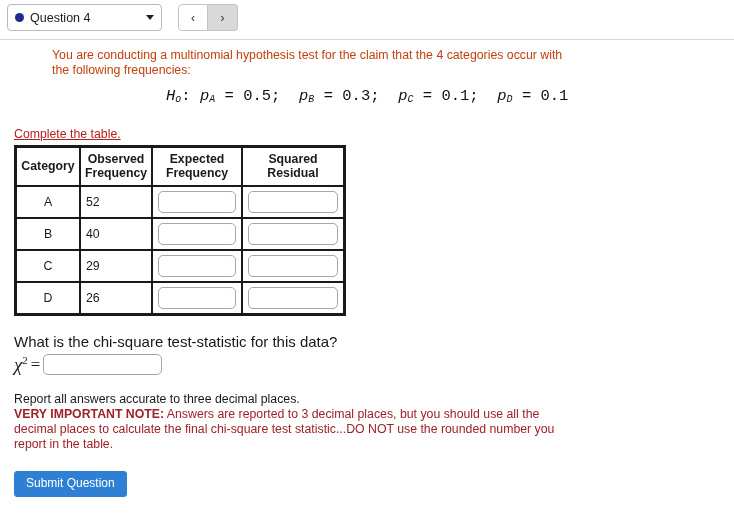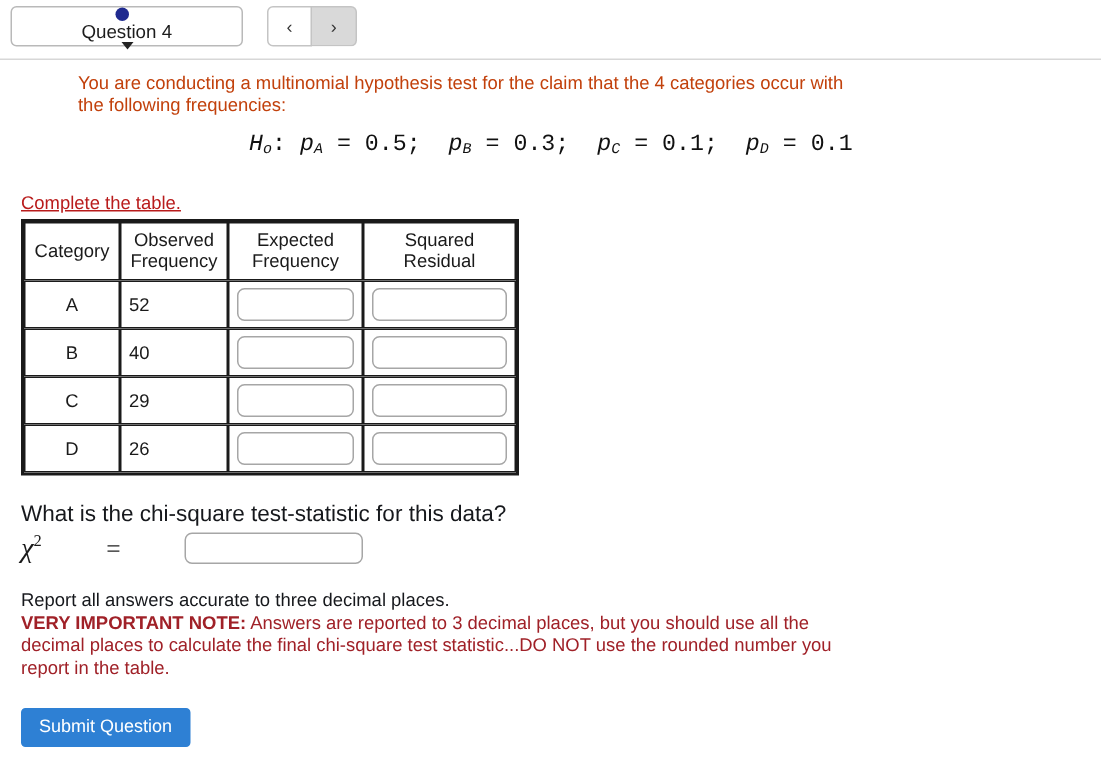--- a/index.html
+++ b/index.html
@@ -30,21 +30,20 @@
     left: 7px; top: 4px;
     width: 155px; height: 27px;
     box-sizing: border-box;
     border: 1px solid #b9b9b9;
     border-radius: 4px;
     background: #ffffff;
     display: flex;
     align-items: center;
     padding: 0 7px;
     cursor: pointer;
-    flex-direction: column;
   }
   .qselect .dot {
     width: 9px; height: 9px;
     border-radius: 50%;
     background: #1f2a8f;
     flex: 0 0 auto;
     margin-right: 6px;
   }
   .qselect .qlabel {
     font-size: 12.5px;
@@ -141,21 +140,21 @@
     width: 330px;
   }
   table.freq th, table.freq td {
     border: 1px solid #1a1a1a;
     padding: 0;
     vertical-align: middle;
     background: #ffffff;
   }
   table.freq th {
     font-size: 12.3px;
-    font-weight: normal;
+    font-weight: bold;
     text-align: center;
     line-height: 13.5px;
     height: 35px;
     padding: 1px 2px;
   }
   col.c-cat { width: 64px; }
   col.c-obs { width: 72px; }
   col.c-exp { width: 90px; }
   col.c-sq  { width: 102px; }
 
@@ -190,21 +189,20 @@
   
   .chi-question {
     margin-top: 17px;
     font-size: 15px;
     color: #16181c;
   }
   .chi-row {
     margin-top: 4px;
     display: flex;
     align-items: center;
-    gap: 40px;
   }
   .chi-sym {
     font-family: "Liberation Serif", serif;
     font-style: italic;
     font-size: 19px;
     color: #1a1a1a;
     line-height: 1;
     margin-right: 2px;
   }
   .chi-sym sup {

